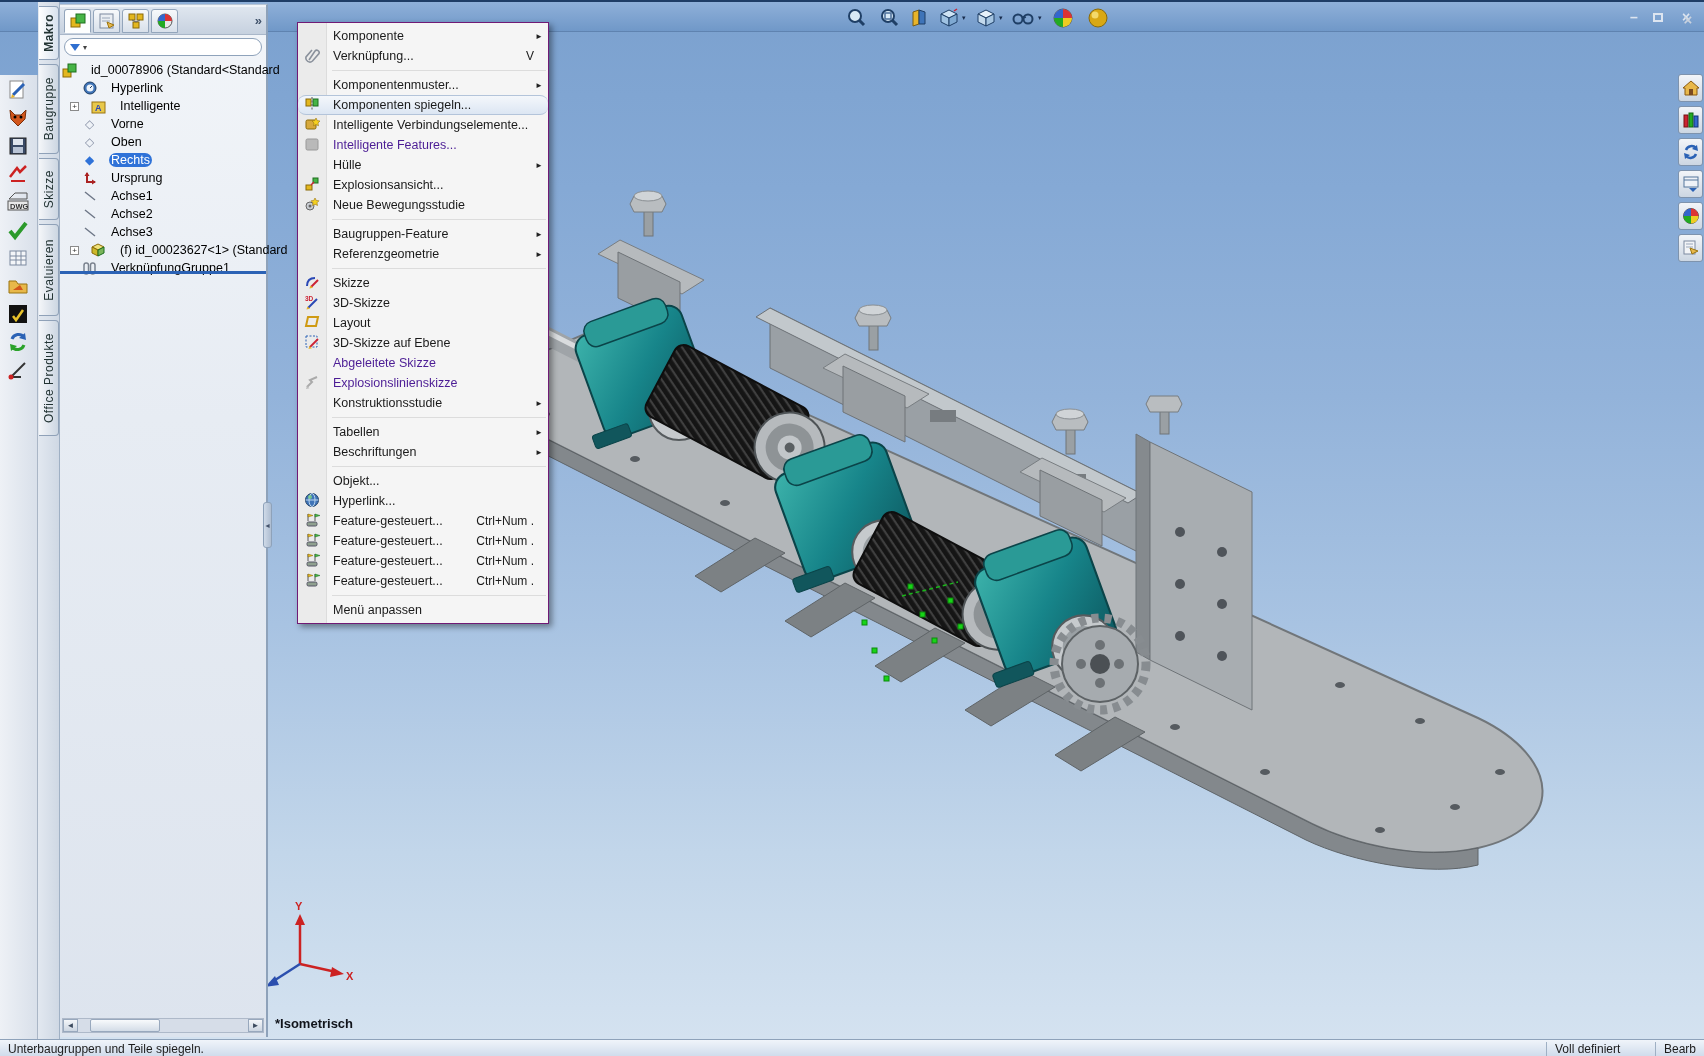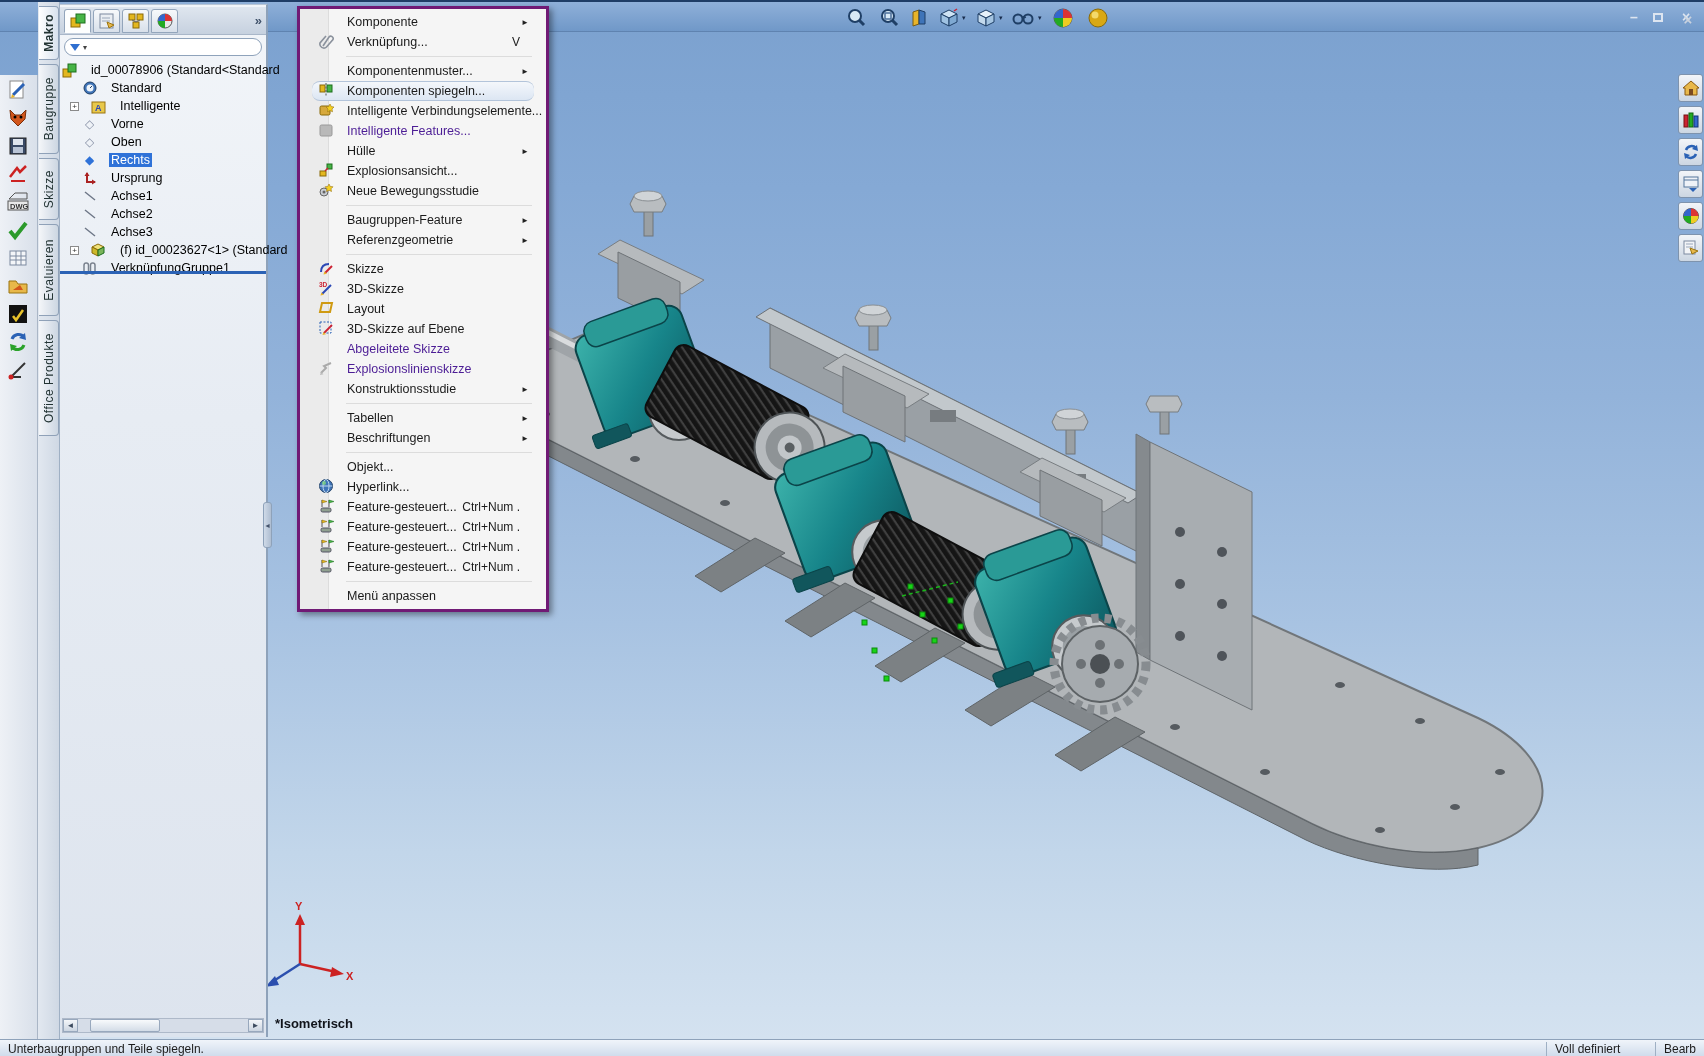--- a/index.html
+++ b/index.html
@@ -39,40 +39,40 @@
   #fmoverflow{position:absolute;right:4px;top:6px;color:#41536b;font-size:13px;font-weight:bold;}
   #filterbox{position:absolute;left:4px;top:33px;width:198px;height:18px;border:1px solid #8fa3bb;border-radius:9px;
     background:#fff;display:flex;align-items:center;padding-left:5px;gap:3px;}
   .funnel{width:0;height:0;border-left:5px solid transparent;border-right:5px solid transparent;border-top:7px solid #2f6fd0;}
   .funnel:after{content:"";}
   .caret{font-size:8px;color:#444;}
 
   #tree{position:absolute;left:2px;top:56px;width:204px;}
   .trow{height:18px;display:flex;align-items:center;gap:12px;white-space:nowrap;font-size:12.5px;color:#000;}
   .trow .lbl{padding:0 2px;}
-  .trow.sel .lbl{background:#2f72d8;color:#fff;}
+  .trow.sel .lbl{background:#2f72d8;color:#fff;border-radius:7px;}
   .indent1{padding-left:20px;}
   .exp{width:9px;height:9px;border:1px solid #8a8a8a;background:#fff;font-size:8px;line-height:7px;text-align:center;color:#333;flex:none;}
   .tico{width:15px;height:15px;flex:none;display:flex;align-items:center;justify-content:center;}
   .plane{color:#8a93a8;font-size:12px;}
   .planesel{color:#2f72d8;font-size:12px;}
   #fmsplit{position:absolute;left:0;top:266px;width:206px;height:3px;background:#2b62b5;}
   
   #fmscroll{position:absolute;left:2px;bottom:4px;width:202px;height:15px;background:#d6dde8;border:1px solid #aeb9c9;display:flex;align-items:center;}
   .sbtn{width:15px;height:13px;background:linear-gradient(180deg,#f4f6f9,#ccd5e1);border:1px solid #98a8bd;font-size:8px;color:#3c4a5e;display:flex;align-items:center;justify-content:center;}
   #fmthumb{width:70px;height:13px;margin-left:12px;background:linear-gradient(180deg,#f8fafc,#d3dce7);border:1px solid #98a8bd;border-radius:2px;}
   #fmspacer{flex:1;}
 
   
   #splithandle{left:263px;top:500px;width:9px;height:46px;background:linear-gradient(90deg,#cfdaE8,#aebdd1);
     border:1px solid #8ea2ba;border-radius:3px;font-size:7px;color:#44536b;display:flex;align-items:center;justify-content:center;}
 
   
-  #ctxmenu{left:297px;top:4px;width:252px;background:#f5f5f5;border:3px solid #701a75;
-    box-shadow:3px 3px 6px rgba(0,0,0,.4);padding:3px 12px;z-index:50;}
+  #ctxmenu{left:297px;top:20px;width:252px;background:#f5f5f5;border:1px solid #701a75;
+    box-shadow:3px 3px 6px rgba(0,0,0,.4);padding:3px 0;z-index:50;}
   #ctxmenu:before{content:"";position:absolute;left:0;top:0;bottom:0;width:28px;background:#ebebeb;border-right:1px solid #dcdcdc;}
   .mrow{position:relative;height:20px;display:flex;align-items:center;padding:0 6px 0 0;}
   .mic{width:28px;flex:none;display:flex;align-items:center;justify-content:center;z-index:1;}
   .mlabel{margin-left:7px;color:#1a1a1a;font-size:12.5px;white-space:nowrap;z-index:1;}
   .msc{margin-left:auto;color:#1a1a1a;font-size:12px;padding-right:8px;z-index:1;}
   .marrow{position:absolute;right:5px;font-size:8px;color:#222;z-index:1;}
   .mrow.dis .mlabel{color:#4c1d95;}
   .mrow.hl{background:linear-gradient(180deg,#f4f7fb,#dce6f3);border-top:1px solid #b3c4da;border-bottom:1px solid #b3c4da;border-radius:8px;}
   .msep{height:1px;background:#dcdcdc;margin:4px 2px 4px 34px;position:relative;z-index:1;}
 
@@ -459,21 +459,21 @@
       <span class="lbl">id_00078906  (Standard&lt;Standard</span>
     </div>
     <div class="trow indent1">
       <span class="tico">
           <svg width="14" height="14">
             <circle cx="7" cy="7" r="6" fill="#3f74b8" stroke="#1f3f66"></circle>
             <circle cx="7" cy="7" r="3.5" fill="#eef4fa"></circle>
             <line x1="7" y1="7" x2="9" y2="5" stroke="#1f3f66"></line>
           </svg>
         </span>
-      <span class="lbl">Standard</span>
+      <span class="lbl">Hyperlink</span>
     </div>
     <div class="trow" style="padding-left:8px">
       <span class="exp">+</span>
       <span class="tico">
           <svg width="15" height="15">
             <rect x="1" y="3" width="13" height="11" fill="#e8c84a" stroke="#9a7410"></rect>
             <text x="4" y="12" font-size="9" font-weight="bold" fill="#2b48b5">A</text>
           </svg>
         </span>
       <span class="lbl">Intelligente</span>

